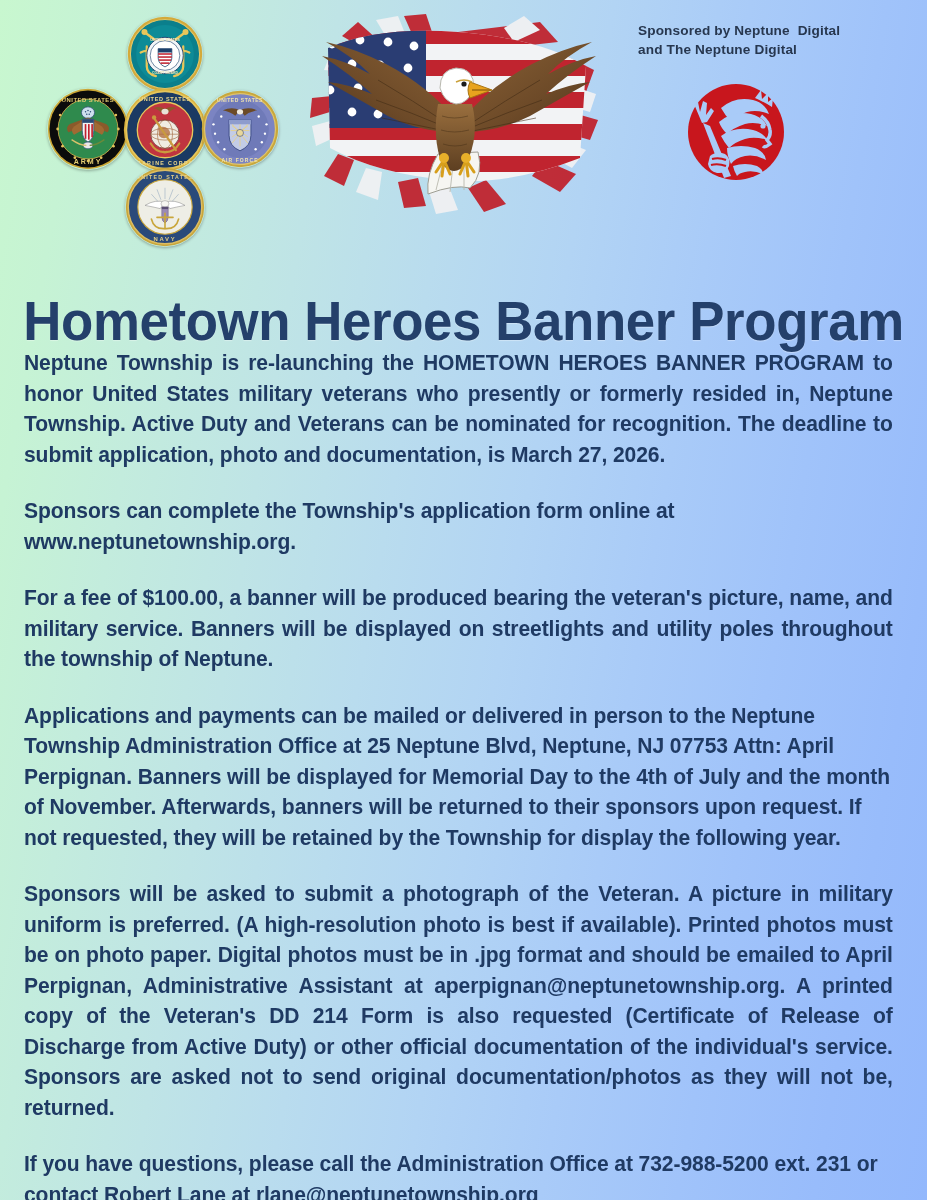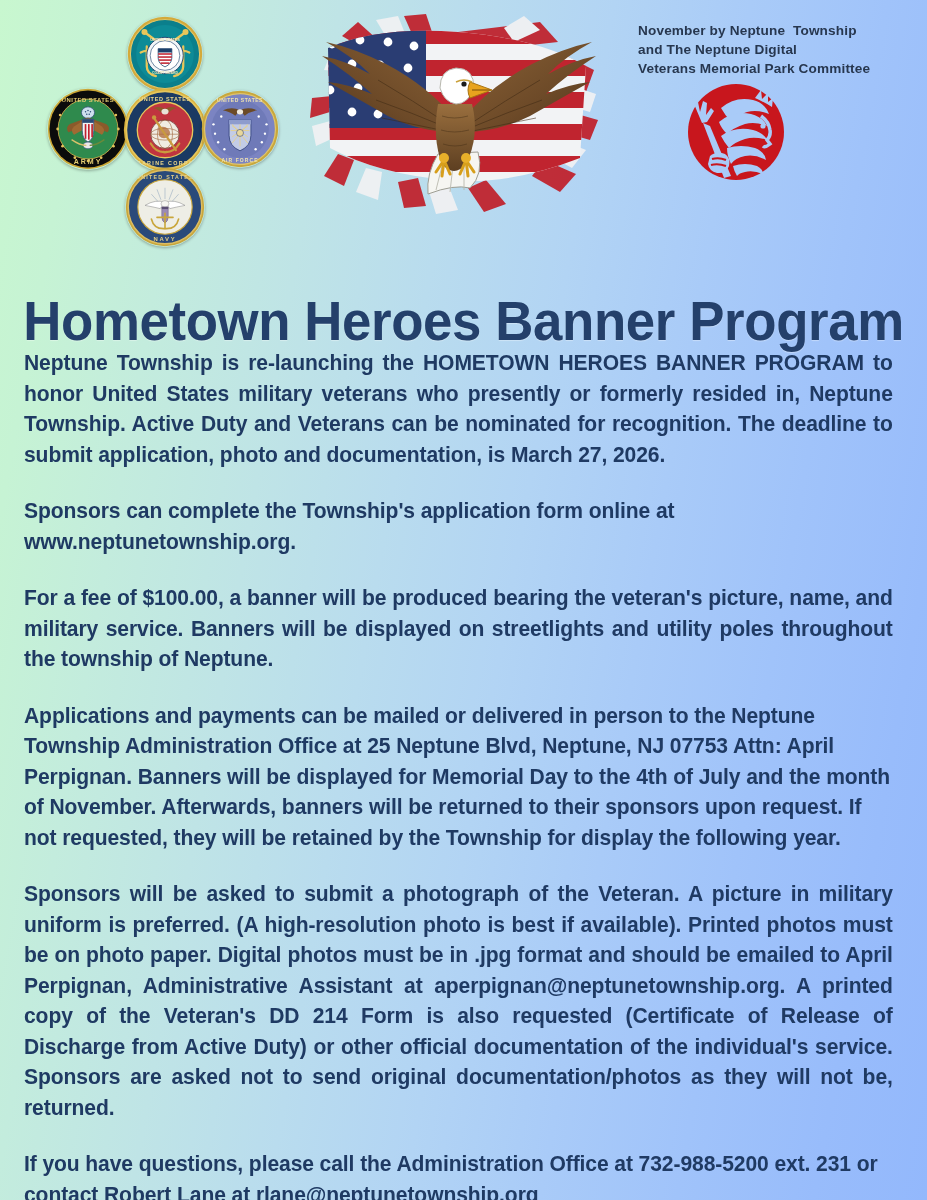--- a/index.html
+++ b/index.html
@@ -456,23 +456,22 @@
           <path d="M158 152 L166 164"></path>
             <path d="M158 152 L160 168"></path>
             <path d="M158 152 L152 166"></path>
         </g>
         <circle cx="136" cy="150" r="5" fill="#e8b02a"></circle>
         <circle cx="158" cy="150" r="5" fill="#e8b02a"></circle>
       </svg>
     </div>
 
     <div class="sponsor-text">
-      <span class="ln">November by Neptune  Township</span>
+      <span class="ln">Sponsored by Neptune  Digital</span>
       <span class="ln">and The Neptune Digital</span>
-      <span class="ln">Veterans Memorial Park Committee</span>
     </div>
 
     <div class="neptune-logo">
       <svg viewBox="0 0 135 100">
         <circle cx="67" cy="50" r="48" fill="#c8161d"></circle>
 
         <g fill="#a9cbf8">
 
           <path d="M25 22 L29 20 L31 30 L34 19 L38 21 L37 33 L42 26 L45 29 L38 40 L33 41 Z"></path>
           <path d="M34 41 L41 44 L62 94 L55 96 Z"></path>

